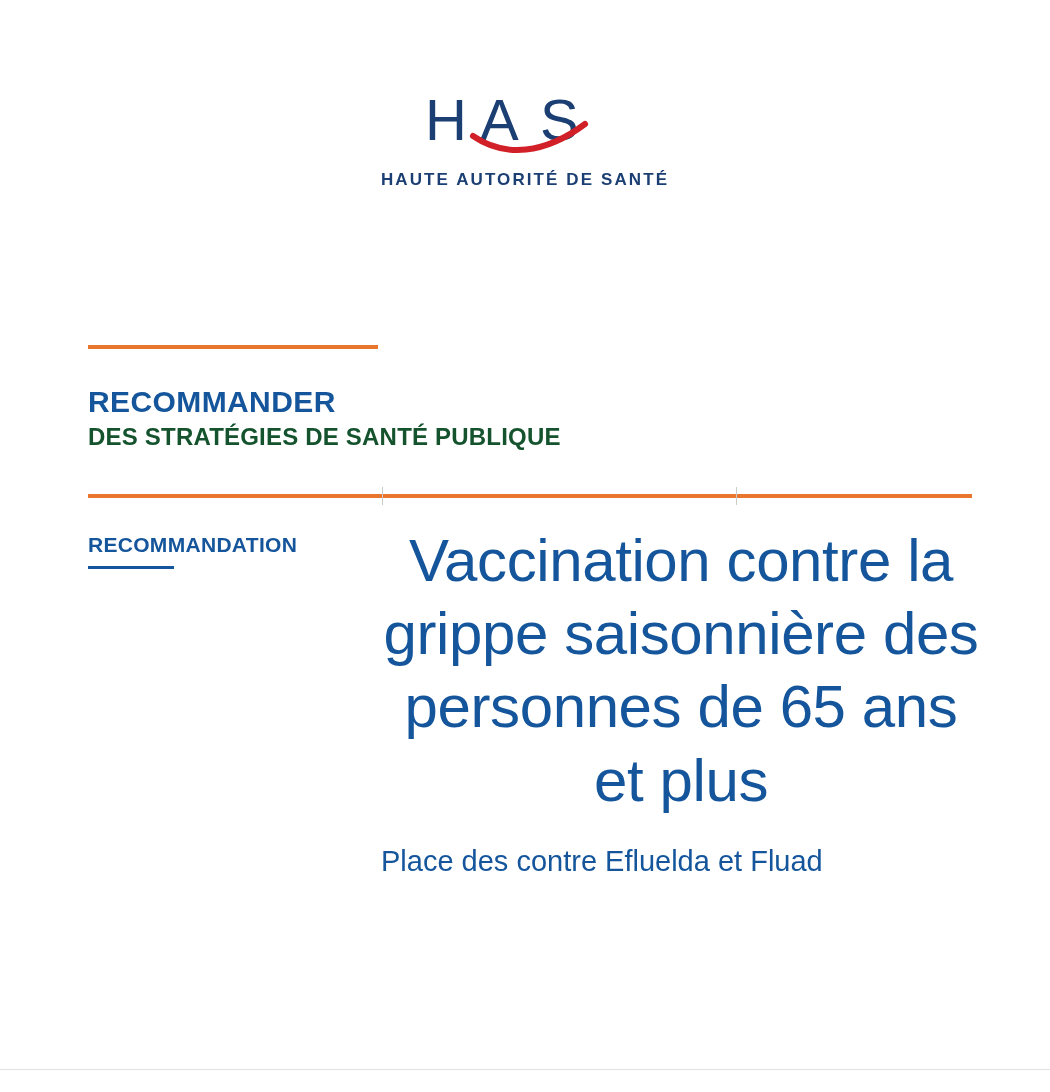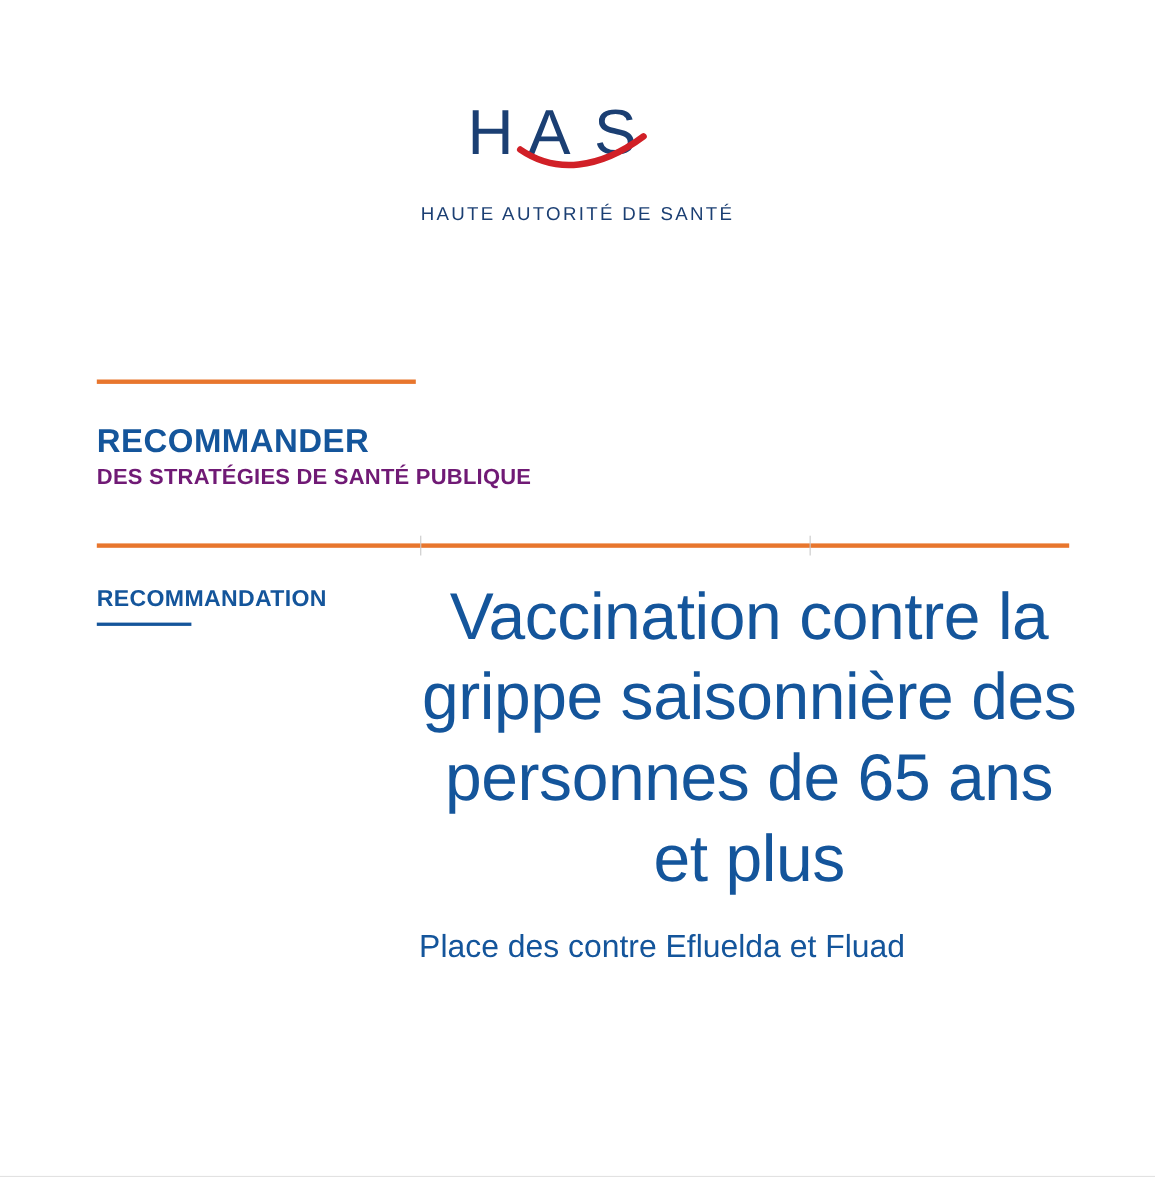--- a/index.html
+++ b/index.html
@@ -29,26 +29,26 @@
     top: 88px;
     left: 0;
     width: 1050px;
     text-align: center;
   }
   .logo-svg-wrap {
     display: inline-block;
     line-height: 0;
   }
   .logo-tagline {
-    margin-top: 22px;
+    margin-top: 8px;
     font-family: "Liberation Sans", sans-serif;
     font-size: 17px;
     letter-spacing: 2.1px;
     color: #1b3f73;
-    font-weight: 400;
+    font-weight: 700;
   }
 
   
   .rule-short {
     position: absolute;
     left: 88px;
     top: 345px;
     width: 290px;
     height: 4px;
     background: #e8762d;
@@ -63,24 +63,24 @@
   }
   .collection-main {
     font-size: 30px;
     font-weight: bold;
     letter-spacing: 0.4px;
     color: #14559b;
     line-height: 1.15;
   }
   .collection-sub {
     margin-top: 3px;
-    font-size: 20px;
+    font-size: 24px;
     font-weight: bold;
     letter-spacing: 0.2px;
-    color: #701a75;
+    color: #14532d;
   }
 
   
   .rule-long {
     position: absolute;
     left: 88px;
     top: 494px;
     width: 884px;
     height: 4px;
     background: #e8762d;

